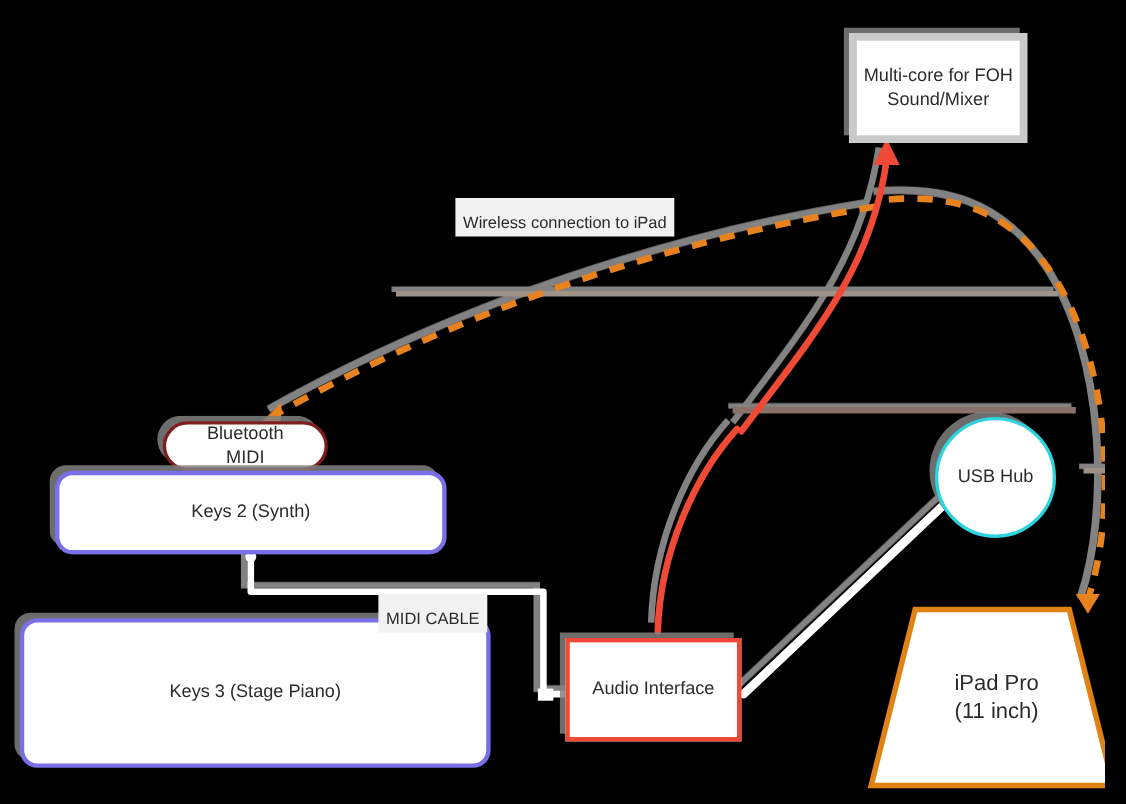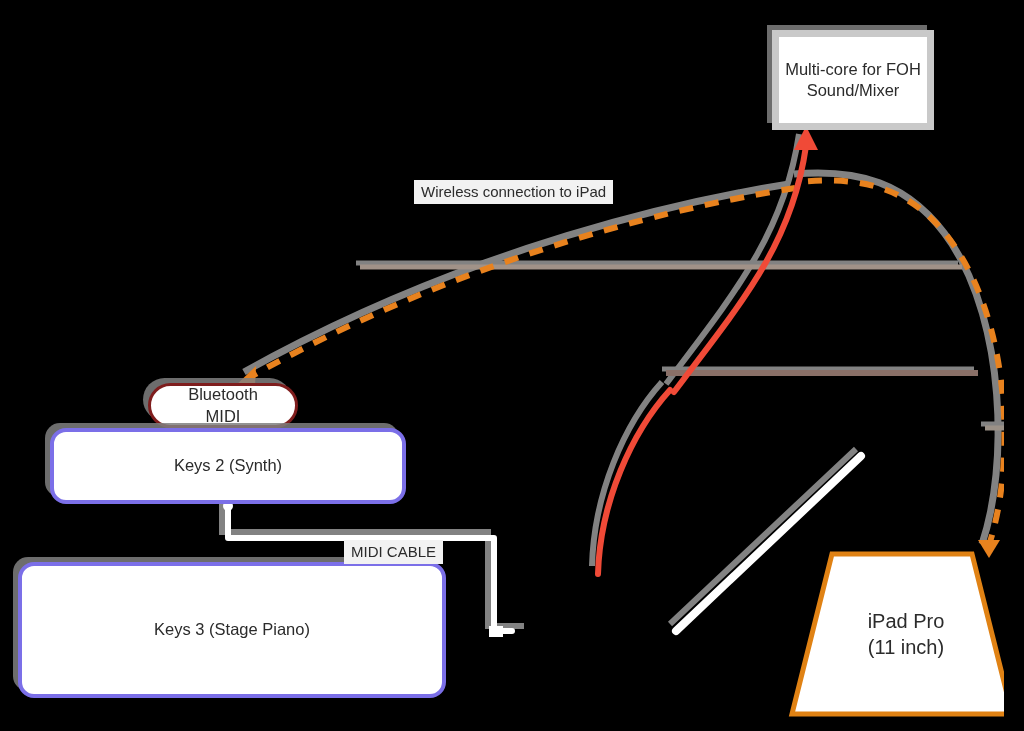--- a/index.html
+++ b/index.html
@@ -83,21 +83,21 @@
     position: absolute;
     left: 4px; top: 0; width: 224px; height: 164px;
     display: flex; align-items: center; justify-content: center;
     text-align: center; white-space: pre-line;
     color: #2b2b2b; font-size: 20px; line-height: 1.3;
   }
   
   .edge-label {
     position: absolute;
     box-sizing: border-box;
-    padding: 3px 7px 4px 7px;
+    padding: 14px 7px 4px 7px;
     font-size: 15px;
     color: #2b2b2b;
     white-space: nowrap;
     z-index: 8;
   }
   .lbl-grey { background: #f2f2f2; }
   .lbl-pink { background: #fbeceb; }
   #lbl-wireless { left: 414px; top: 180px; }
   #lbl-jacks12  { left: 520px; top: 340px; }
   #lbl-jacks34  { left: 478px; top: 391px; }
@@ -166,21 +166,23 @@
   <div class="node shadowed" id="node-multicore">Multi-core for FOH
 Sound/Mixer</div>
 
   <div class="node shadowed" id="node-bluetooth">Bluetooth
 MIDI</div>
 
   <div class="node shadowed" id="node-keys2">Keys 2 (Synth)</div>
 
   <div class="node shadowed" id="node-keys1">Keys 3 (Stage Piano)</div>
 
+  <div class="node shadowed" id="node-audio">Audio Interface</div>
 
+  <div class="node shadowed" id="node-usbhub">USB Hub</div>
 
   <div id="node-ipad-wrap">
     <div id="node-ipad-label">iPad Pro
 (11 inch)</div>
   </div>
 
   <div class="edge-label lbl-grey" id="lbl-wireless">Wireless connection to iPad</div>
 
 
 

